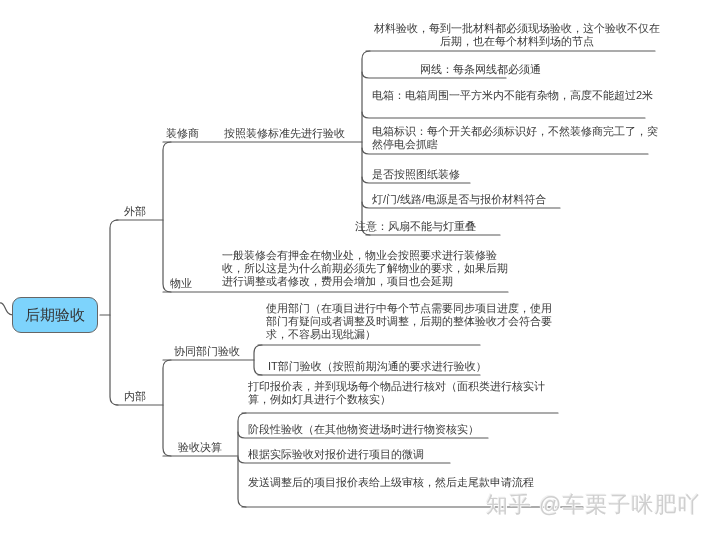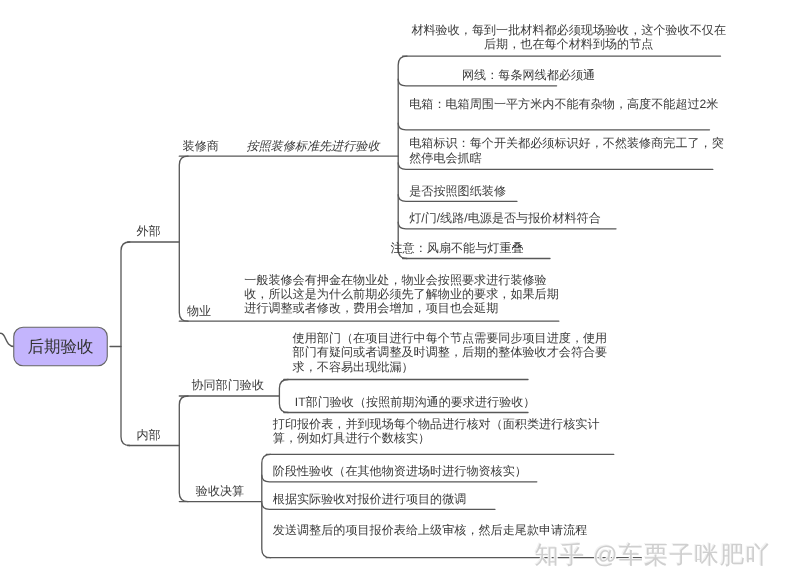--- a/index.html
+++ b/index.html
@@ -2,21 +2,21 @@
 <html><head>
 <meta charset="utf-8">
 <style>
   html,body{margin:0;padding:0;background:#fff;}
   #canvas{position:relative;width:720px;height:533px;background:#fff;overflow:hidden;
           font-family:"Liberation Sans","DejaVu Sans",sans-serif;}
   #wires{position:absolute;left:0;top:0;}
   .node{position:absolute;font-size:11px;line-height:13px;color:#3a3a3a;white-space:nowrap;}
   .para{white-space:normal;}
   .root-box{position:absolute;left:12px;top:297px;width:86px;height:36px;
-            background:#c4b5fd;border:1.4px solid #666;border-radius:9px;
+            background:#7dd3fc;border:1.4px solid #666;border-radius:9px;
             display:flex;align-items:center;justify-content:center;
             font-size:15px;color:#333;box-sizing:border-box;}
   .watermark{position:absolute;left:486px;top:490px;font-size:22px;letter-spacing:1px;
              color:#cfcfcf;text-shadow:1px 1px 0 #ffffff,-1px -1px 0 #f2f2f2;white-space:nowrap;}
 </style>
 </head>
 <body>
 
 <div id="canvas">
 
@@ -49,21 +49,21 @@
     <path d="M238,457 Q238,463 245,463 H450"></path>
     <path d="M242,507 H583"></path>
   </svg>
 
   <div class="root-box">后期验收</div>
 
   <div class="node" style="left:124px;top:205px;">外部</div>
   <div class="node" style="left:124px;top:390px;">内部</div>
 
   <div class="node" style="left:166px;top:127px;">装修商</div>
-  <div class="node" style="left:224px;top:127px;font-style:italic;">按照装修标准先进行验收</div>
+  <div class="node" style="left:224px;top:127px;">按照装修标准先进行验收</div>
 
   <div class="node para" style="left:372px;top:22px;width:290px;text-align:center;">材料验收，每到一批材料都必须现场验收，这个验收不仅在后期，也在每个材料到场的节点</div>
   <div class="node" style="left:372px;top:63px;margin-left:48px;">网线：每条网线都必须通</div>
   <div class="node para" style="left:372px;top:89px;width:282px;">电箱：电箱周围一平方米内不能有杂物，高度不能超过2米</div>
   <div class="node para" style="left:372px;top:125px;width:288px;">电箱标识：每个开关都必须标识好，不然装修商完工了，突然停电会抓瞎</div>
   <div class="node" style="left:372px;top:168px;">是否按照图纸装修</div>
   <div class="node" style="left:372px;top:193px;text-align:center;">灯/门/线路/电源是否与报价材料符合</div>
   <div class="node" style="left:355px;top:220px;text-align:right;">注意：风扇不能与灯重叠</div>
 
   <div class="node" style="left:170px;top:277px;">物业</div>

